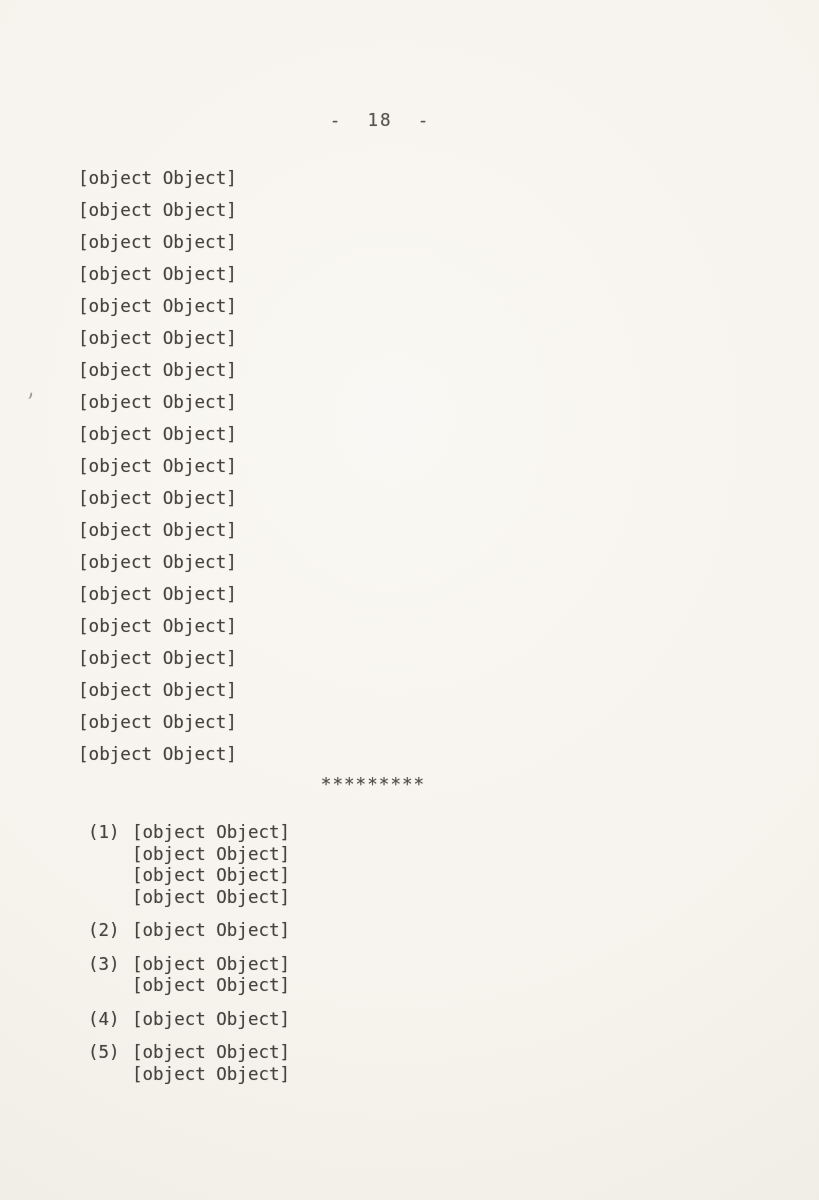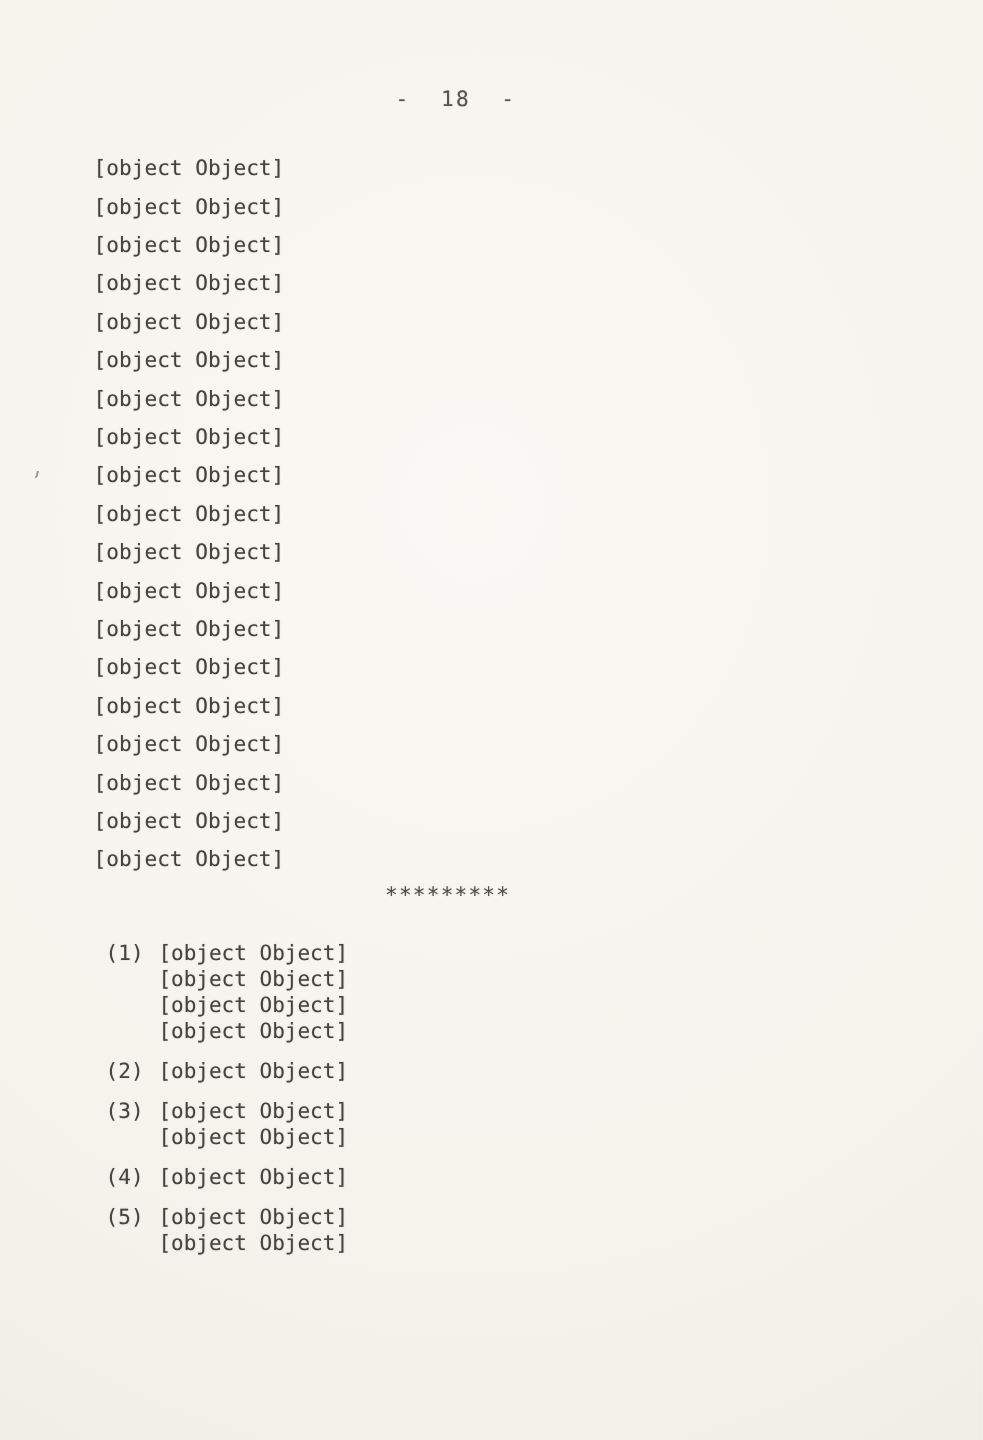--- a/index.html
+++ b/index.html
@@ -10,21 +10,21 @@
     width: 819px;
     height: 1200px;
     overflow: hidden;
     background: #efece5;
   }
   .page {
     position: relative;
     width: 819px;
     height: 1200px;
     box-sizing: border-box;
-    padding-top: 71px;
+    padding-top: 108px;
     background: #f6f4ef;
     background-image: radial-gradient(120% 90% at 48% 35%, #faf8f4 0%, #f6f3ed 55%, #eeebe3 100%);
     font-family: "DejaVu Sans Mono", "Liberation Mono", monospace;
     color: #46423e;
     text-shadow: 0 0 1px rgba(80, 74, 66, 0.38);
   }
   .page-number {
     margin-left: 78px;
     width: 604px;
     height: 24px;

